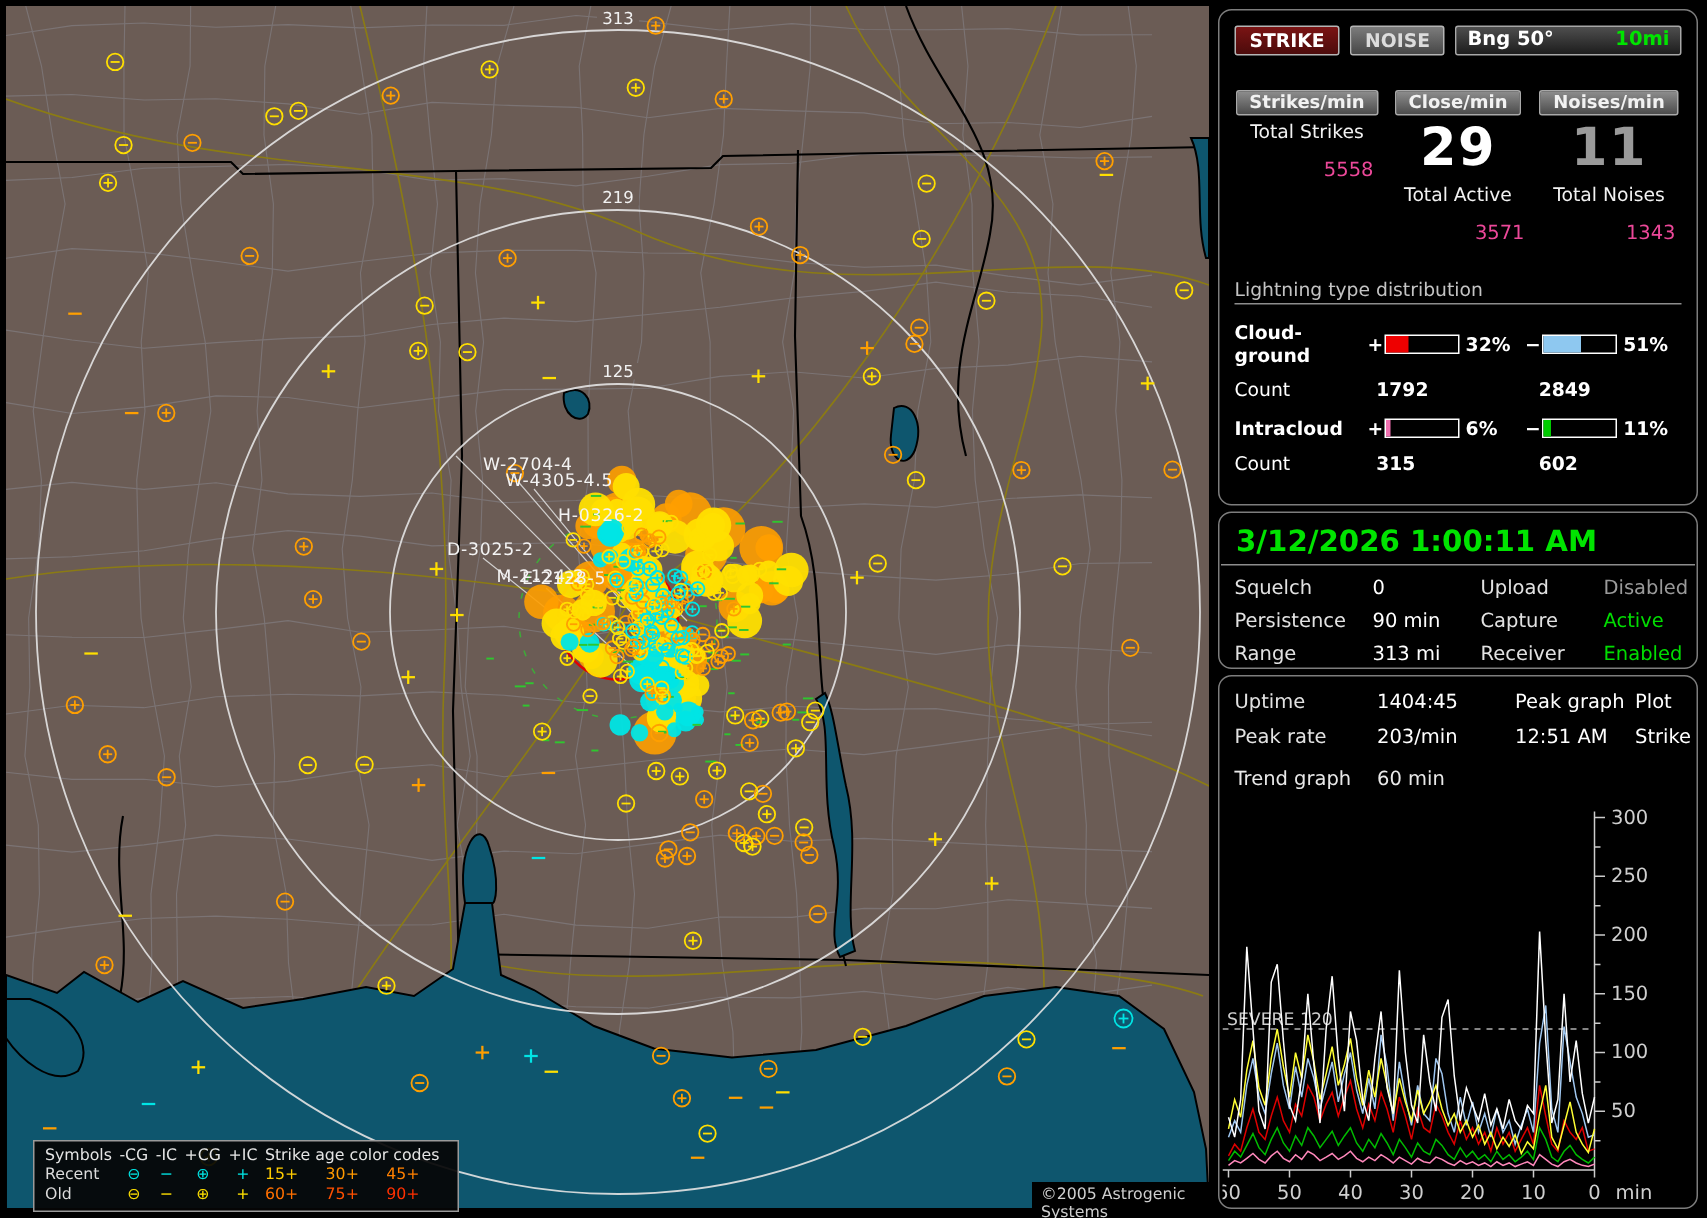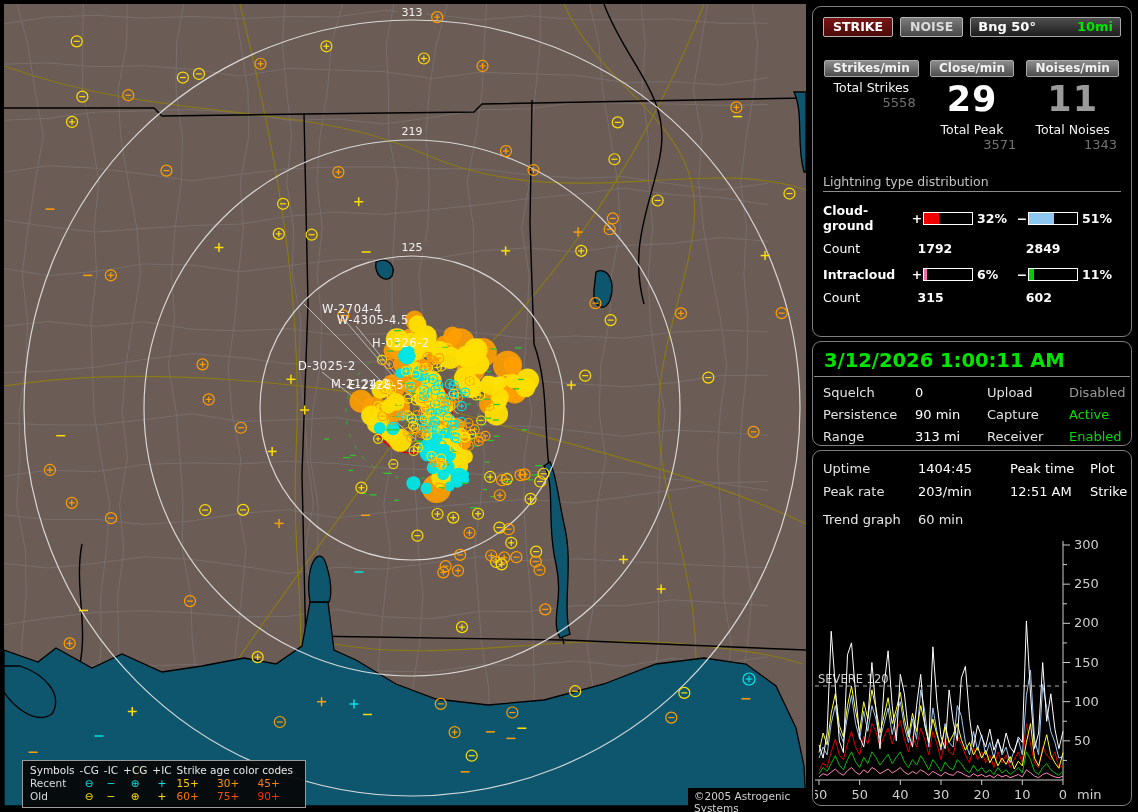--- a/index.html
+++ b/index.html
@@ -30,21 +30,21 @@
   .bng-box{margin-left:auto;display:flex;width:136px;justify-content:space-between;
       background:linear-gradient(#4e4e4e,#1d1d1d);border:1px solid #a8a8a8;border-radius:2px;
       padding:1px 7px 2px 7px;font-size:13px;font-weight:bold;}
   .bng-label{color:#fff;} .bng-range{color:#00e400;}
   .rates{display:flex;justify-content:space-between;padding:20px 8px 0 8px;}
   .rate-col{width:104px;text-align:center;}
   .chip{display:inline-block;background:linear-gradient(#8d8d8d,#4c4c4c);border:1px solid #a9a9a9;
       border-radius:2px;color:#f2f2f2;font-size:12px;font-weight:bold;padding:0 8px 1px 8px;}
   .rate-val{font-size:35px;font-weight:bold;letter-spacing:1px;line-height:40px;margin-top:2px;}
   .rate-total-label{font-size:12.5px;color:#f2f2f2;margin-top:3px;}
-  .rate-total{font-size:13px;color:#737373;text-align:right;padding-right:6px;margin-top:0;}
+  .rate-total{font-size:13px;color:#ec4899;text-align:right;padding-right:6px;margin-top:11px;}
   .dist-title{margin:22px 10px 0 10px;color:#c3c3c3;font-size:12.5px;
       border-bottom:1px solid #8d8d8d;padding-bottom:2px;}
   .dist-row,.count-row{display:flex;align-items:center;padding:0 10px;font-size:12.5px;}
   .dist-row{margin-top:11px;justify-content:center;}
   .count-row{margin-top:8px;}
   .dist-name{width:95px;font-weight:bold;color:#fff;}
   .sign{width:13px;font-weight:bold;color:#fff;text-align:center;}
   .bar{width:52px;height:11px;border:1px solid #fff;background:#000;margin-right:4px;position:relative;}
   .bar i{position:absolute;left:0;top:0;bottom:0;display:block;}
   .pct{width:42px;font-weight:bold;color:#fff;}
@@ -1043,21 +1043,21 @@
 
   <div class="rates">
     <div class="rate-col">
       <span class="chip">Strikes/min</span>
       <div class="rate-total-label">Total Strikes</div>
       <div class="rate-total">5558</div>
     </div>
     <div class="rate-col">
       <span class="chip">Close/min</span>
       <div class="rate-val" id="rv1" style="color: rgb(255, 255, 255);">29</div>
-      <div class="rate-total-label">Total Peak</div>
+      <div class="rate-total-label">Total Active</div>
       <div class="rate-total">3571</div>
     </div>
     <div class="rate-col">
       <span class="chip">Noises/min</span>
       <div class="rate-val" id="rv2" style="color: rgb(154, 154, 154);">11</div>
       <div class="rate-total-label">Total Noises</div>
       <div class="rate-total">1343</div>
     </div>
   </div>
 
@@ -1117,21 +1117,21 @@
       <span class="val">313 mi</span>
       <span class="lab">Receiver</span>
       <span class="val" style="color: rgb(0, 221, 0);">Enabled</span>
     </div>
 </div>
 
 <div class="panel" id="p-bottom">
   <div class="up-grid" id="up-grid">
       <span class="lab">Uptime</span>
       <span class="val">1404:45</span>
-      <span class="val">Peak time</span>
+      <span class="val">Peak graph</span>
       <span class="val">Plot</span>
       <span class="lab">Peak rate</span>
       <span class="val">203/min</span>
       <span class="val">12:51 AM</span>
       <span class="val">Strike</span>
     </div>
   <div class="trend-row">
     <span class="lab">Trend graph</span>
     <span class="val">60 min</span>
   </div>

